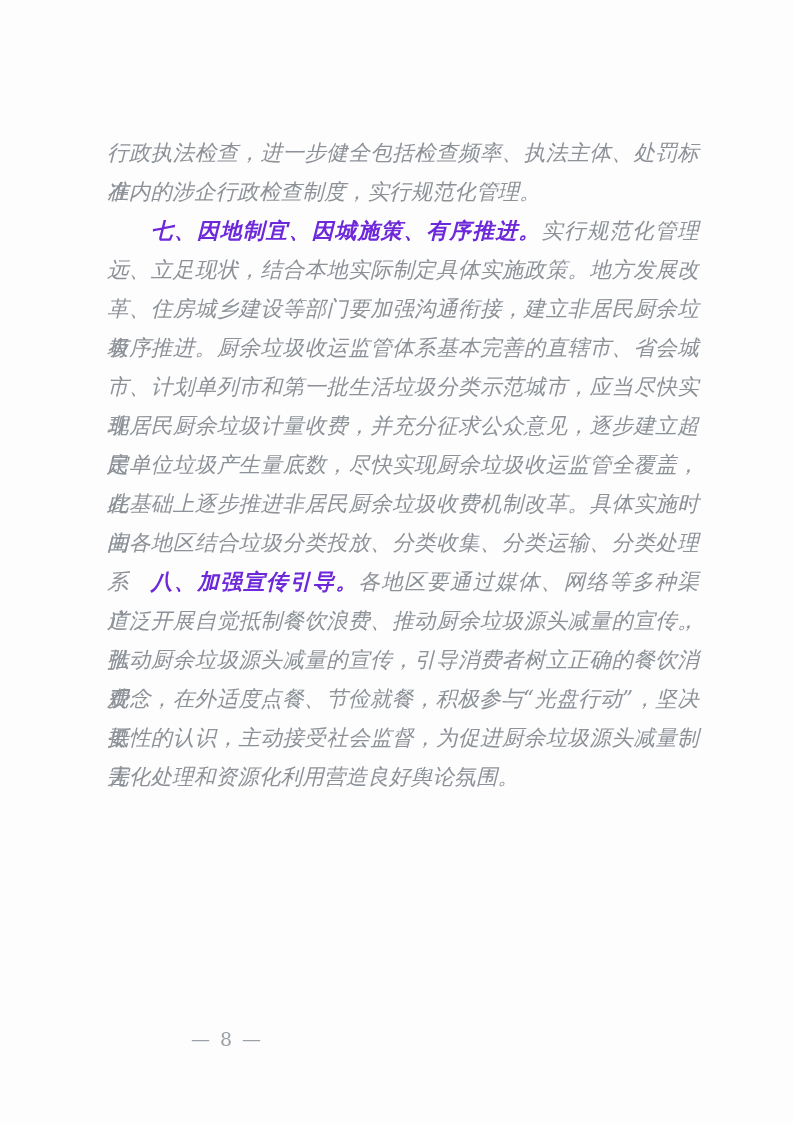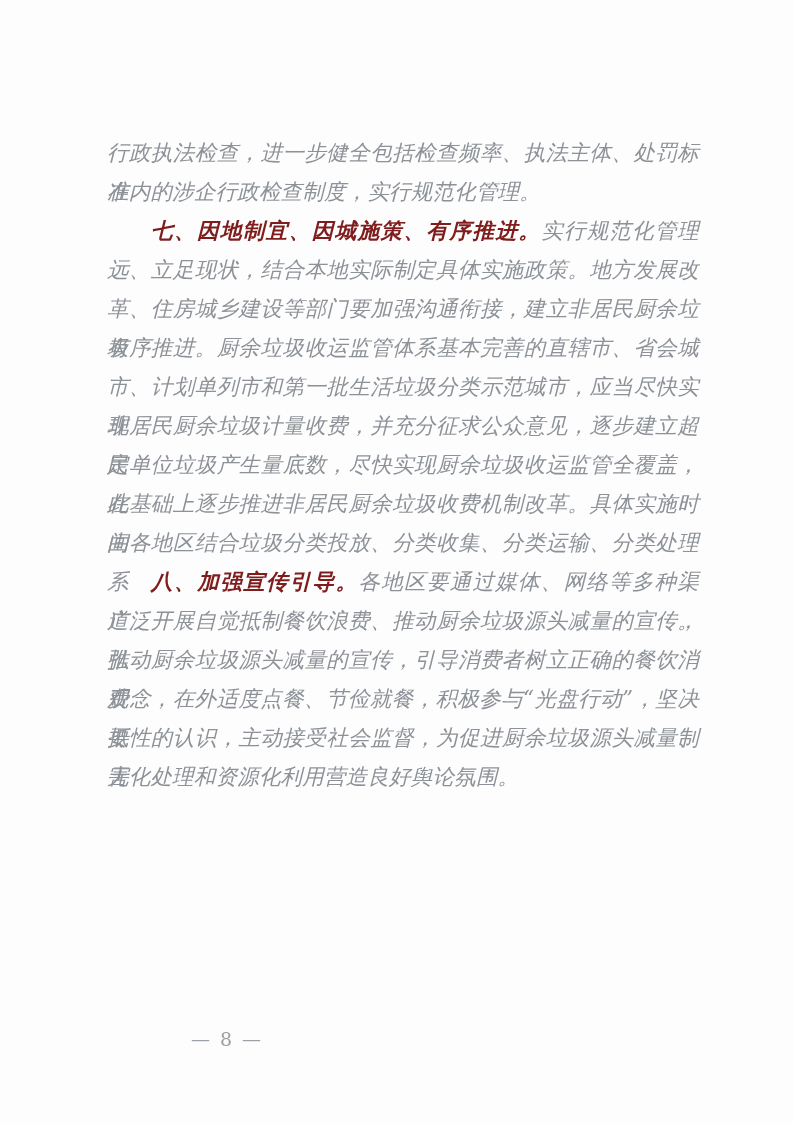--- a/index.html
+++ b/index.html
@@ -70,21 +70,21 @@
   }
 
   
   .line.indent {
     text-indent: 44px;
   }
 
   .heading {
     font-family: "DejaVu Sans", "Liberation Sans", sans-serif;
     font-weight: 700;
-    color: #7f1d1d;
+    color: #6d28d9;
     letter-spacing: 0.5px;
   }
 
   .page-number {
     position: absolute;
     top: 1022px;
     left: 107px;
     width: 240px;
     height: 34px;
     line-height: 34px;

